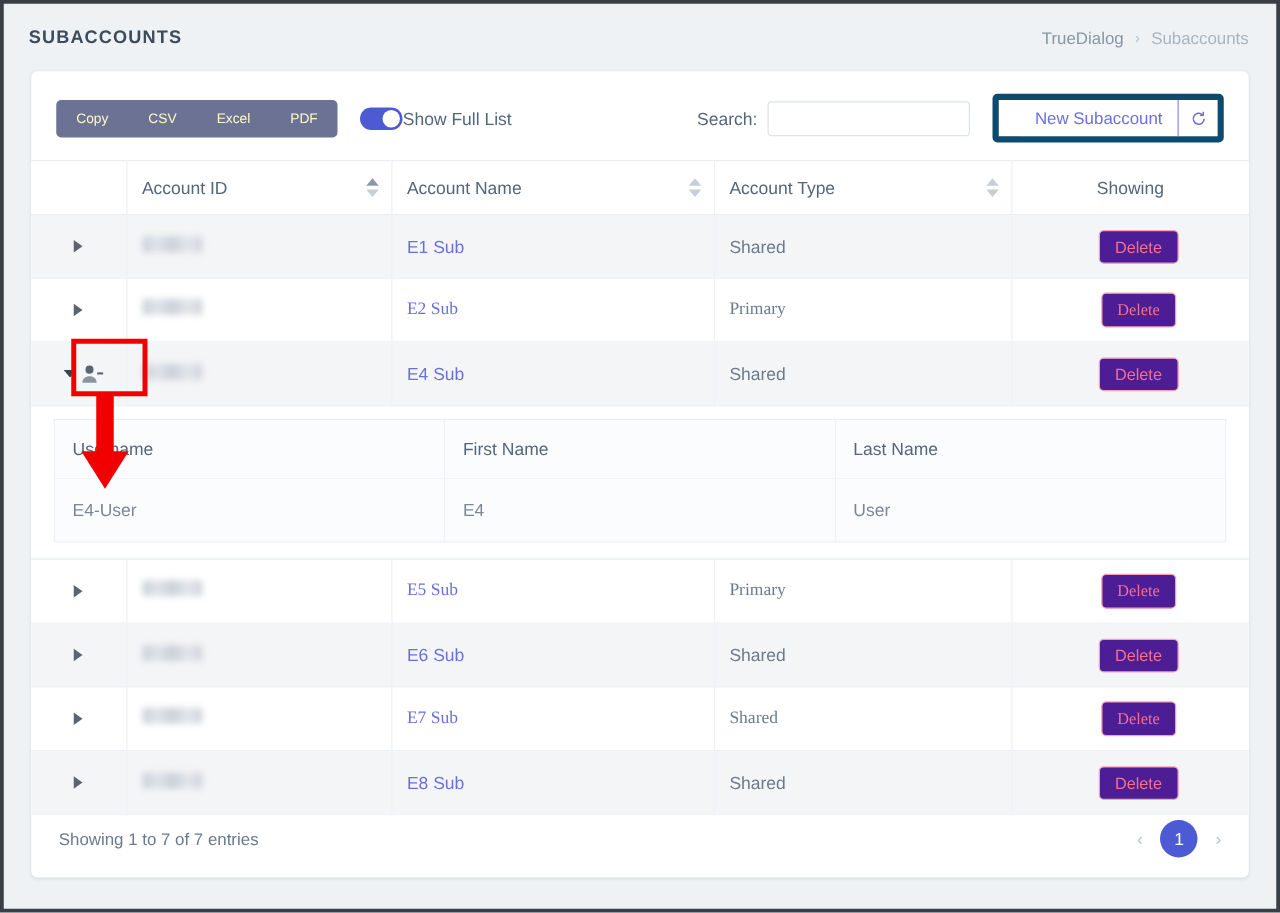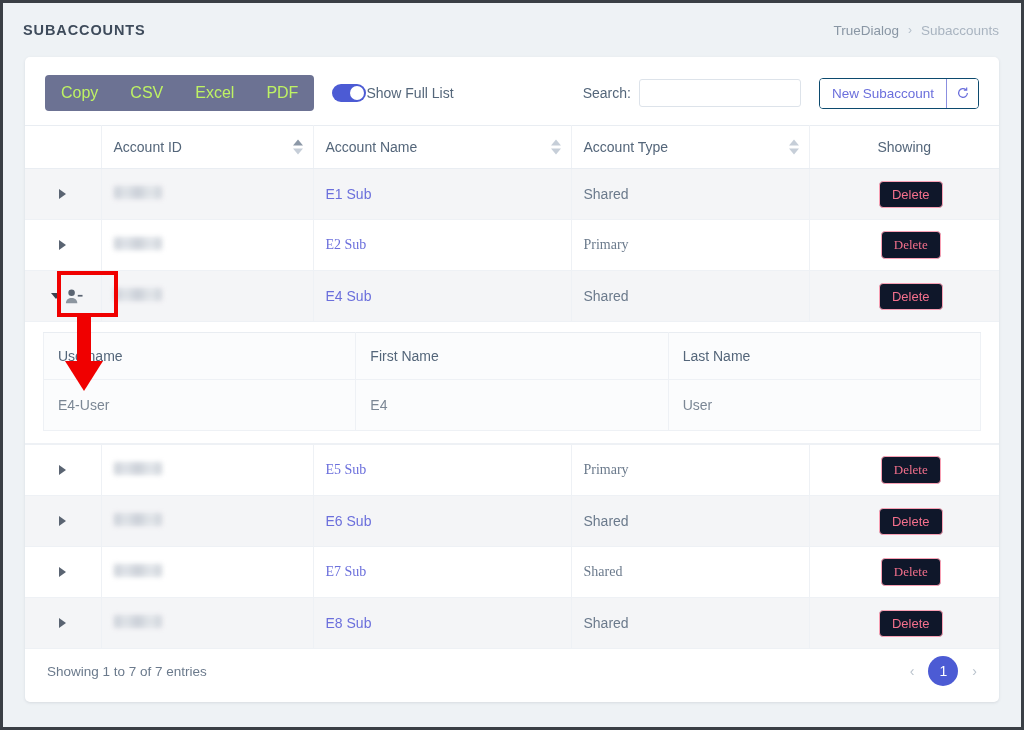--- a/index.html
+++ b/index.html
@@ -39,21 +39,21 @@
   
   .toolbar {
     display: flex; align-items: center; justify-content: space-between;
     padding: 18px 20px 14px 20px;
   }
   .toolbar-left { display: flex; align-items: center; }
   .export-group {
     display: flex; background: #6c7293; border-radius: 4px; overflow: hidden;
   }
   .export-btn {
-    color: #bef264; font-size: 16px; padding: 9px 16px;
+    color: #fef9c3; font-size: 11px; padding: 9px 16px;
     cursor: pointer; white-space: nowrap;
   }
   .toggle-wrap { display: flex; align-items: center; margin-left: 18px; cursor: pointer; }
   .toggle {
     width: 34px; height: 18px; border-radius: 9px; background: #4c5bd4;
     position: relative; flex: none;
   }
   .toggle .knob {
     position: absolute; top: 2px; left: 18px;
     width: 14px; height: 14px; border-radius: 50%; background: #fff;
@@ -62,21 +62,21 @@
 
   .toolbar-right { display: flex; align-items: center; }
   .search-label { font-size: 14px; color: #54667a; margin-right: 8px; }
   .search-input {
     width: 162px; height: 28px; border: 1px solid #dde3ea; border-radius: 3px;
     background: #fff; font-family: inherit; font-size: 13px; padding: 0 8px;
     color: #54667a; outline: none;
   }
   .btn-group {
     display: flex; margin-left: 18px;
-    border: 1px solid #0c4a6e; border-radius: 4px; overflow: hidden;
+    border: 5px solid #0c4a6e; border-radius: 4px; overflow: hidden; padding-left: 17px;
   }
   .btn-new {
     font-size: 13.5px; color: #6b6fdc; padding: 7px 12px;
     background: #fff; cursor: pointer; white-space: nowrap;
   }
   .btn-refresh {
     width: 32px; display: flex; align-items: center; justify-content: center;
     border-left: 1px solid #8b8fe0; background: #fff; cursor: pointer;
   }
 
@@ -114,21 +114,21 @@
   }
   .id-blur {
     display: inline-block; width: 48px; height: 13px;
     background: linear-gradient(90deg,#c9ced6,#dfe3e8,#c9ced6,#e2e6ea,#cdd2d9);
     filter: blur(2.6px); opacity: .95; border-radius: 2px;
   }
   .acct-link { color: #6b6fdc; cursor: pointer; }
   .btn-delete {
     display: inline-block; font-size: 13px; color: #f4708c;
     border: 1px solid #f8a0b4; border-radius: 4px; padding: 5px 12px;
-    background: #0f172a; cursor: pointer; margin-left: 13px;
+    background: #4c1d95; cursor: pointer; margin-left: 13px;
   }
 
   
   .nested-wrap { background: #fff; padding: 10px 18px 12px 18px; border-bottom: 1px solid #eef1f5; }
   .nested { width: 100%; border-collapse: collapse; table-layout: fixed;
             border: 1px solid #eef1f5; }
   .nested th {
     font-size: 14px; font-weight: normal; color: #54667a; text-align: left;
     padding: 15px 14px; background: #fbfcfd; border-bottom: 1px solid #eef1f5;
     border-right: 1px solid #eef1f5;

